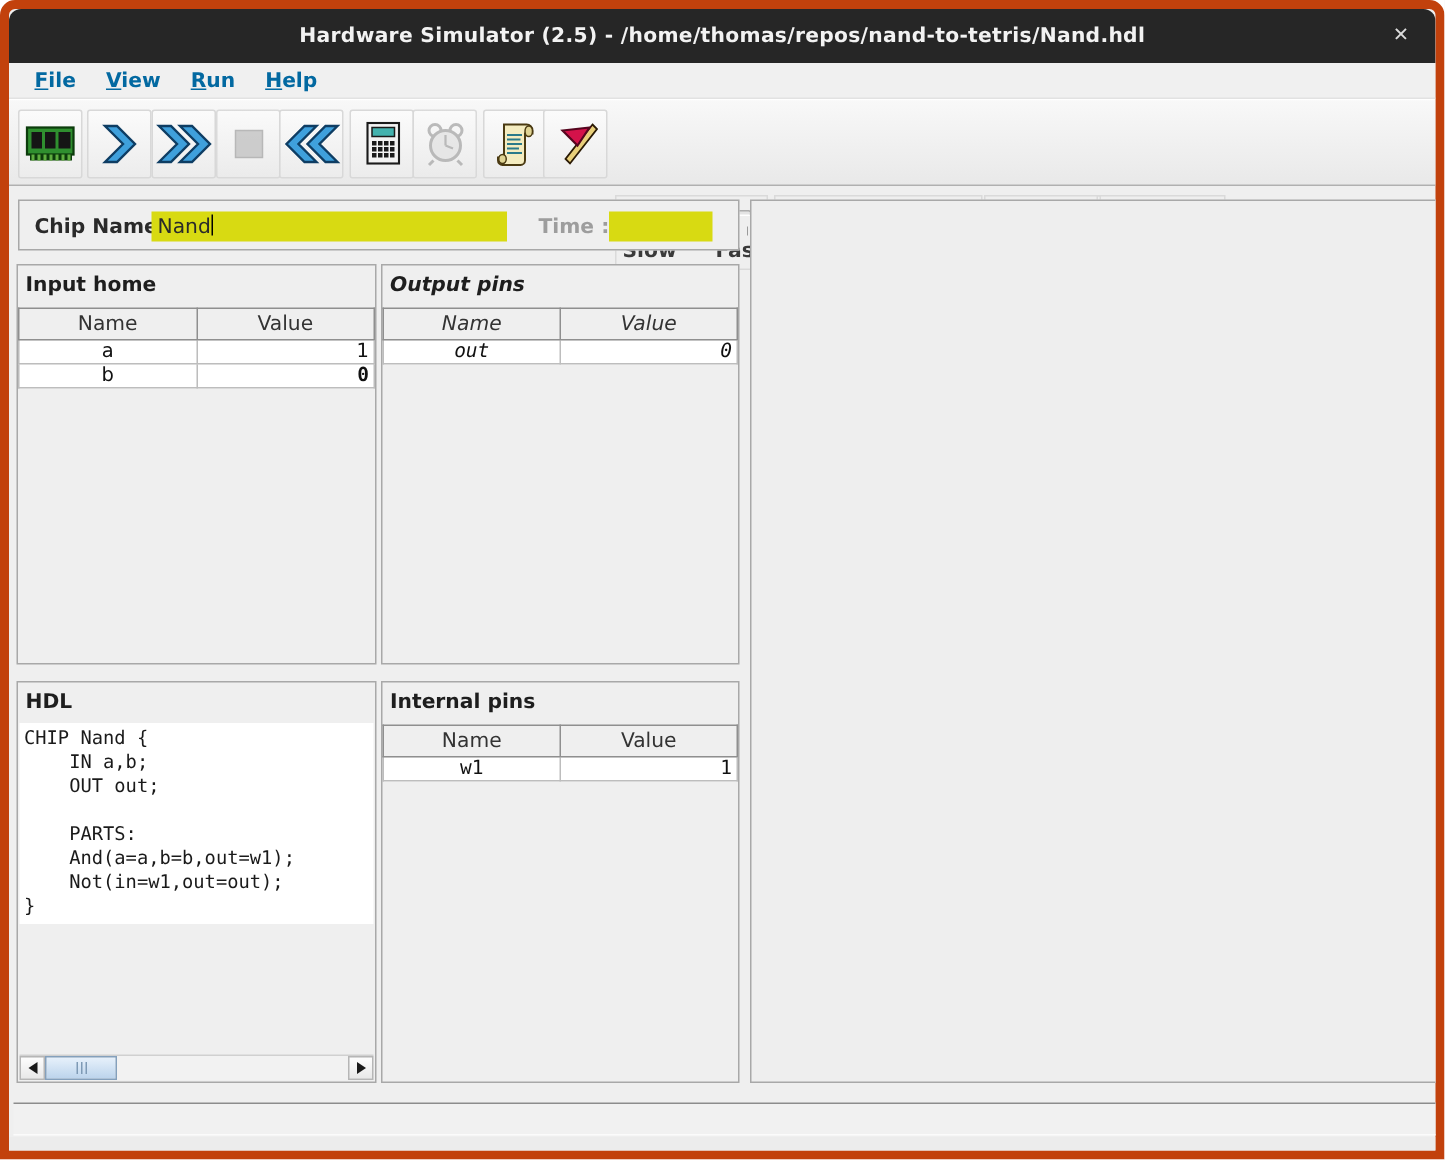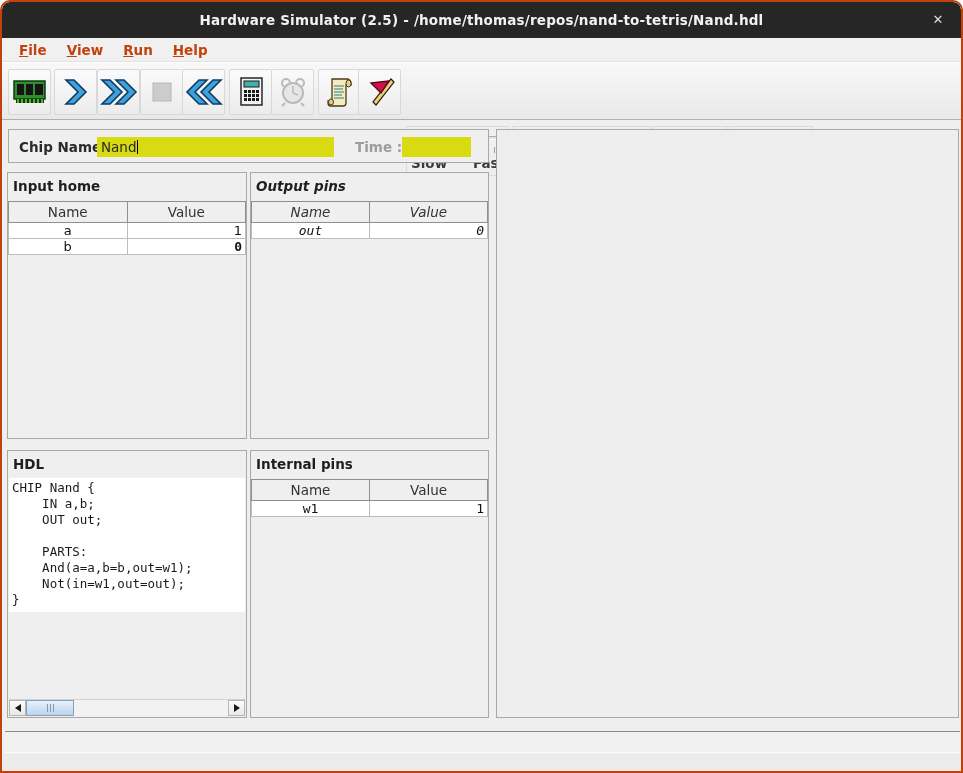--- a/index.html
+++ b/index.html
@@ -1,40 +1,40 @@
 <!DOCTYPE html>
 <html><head>
 <meta charset="utf-8">
 <style>
   * { margin:0; padding:0; box-sizing:border-box; }
   html,body { background:#ffffff; font-family:"DejaVu Sans","Liberation Sans",sans-serif; }
   #window {
     position:relative; width:963px; height:773px;
-    background:#efefef; border:2px solid #c2410c;
+    background:#efefef; border:6px solid #c2410c;
     border-radius:10px 10px 0 0; overflow:hidden;
   }
   
   .titlebar {
     position:absolute; left:0; top:0; width:100%; height:36px;
     background:#262626; border-radius:8px 8px 0 0;
     display:flex; align-items:center; justify-content:center;
   }
   .titlebar .title { color:#f2f2f2; font-size:13.5px; font-weight:bold; letter-spacing:.2px; }
   .close-btn {
     position:absolute; right:12px; top:8px; width:22px; height:20px;
     color:#dcdcdc; font-size:13px; font-weight:bold; text-align:center; line-height:20px; cursor:default;
   }
   
   .menubar {
     position:absolute; left:0; top:36px; width:100%; height:24px;
     background:#f0f0f0; display:flex; align-items:center; padding-left:8px; gap:2px;
     border-bottom:1px solid #e2e2e2;
   }
   .menu-item {
-    font-size:13.5px; font-weight:bold; color:#c2410c; padding:2px 9px 2px 9px;
+    font-size:13.5px; font-weight:bold; color:#0369a1; padding:2px 9px 2px 9px;
   }
   .menu-item::first-letter { text-decoration:underline; }
   
   .toolbar {
     position:absolute; left:0; top:60px; width:100%; height:58px;
     background:linear-gradient(#f8f8f8,#e9e9e9);
     border-top:1px solid #ffffff; border-bottom:1px solid #b0b0b0;text-align:center;
   }
   .tb-btn {
     position:absolute; top:6px; width:43px; height:46px;

